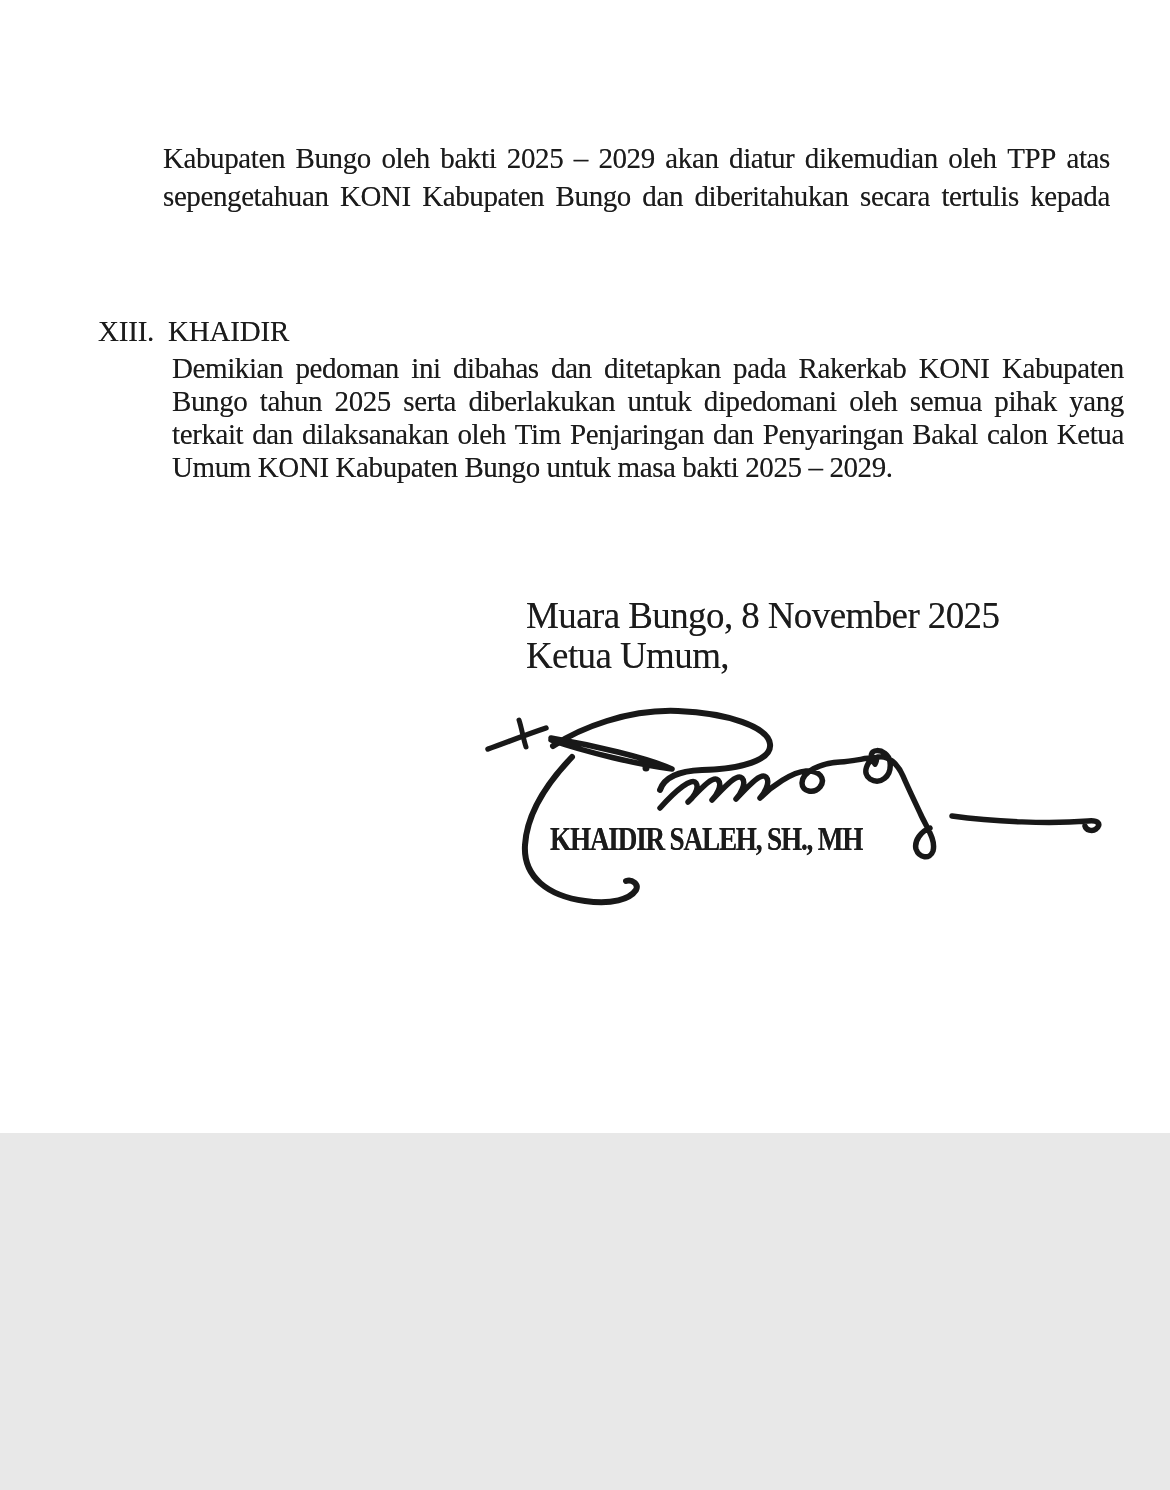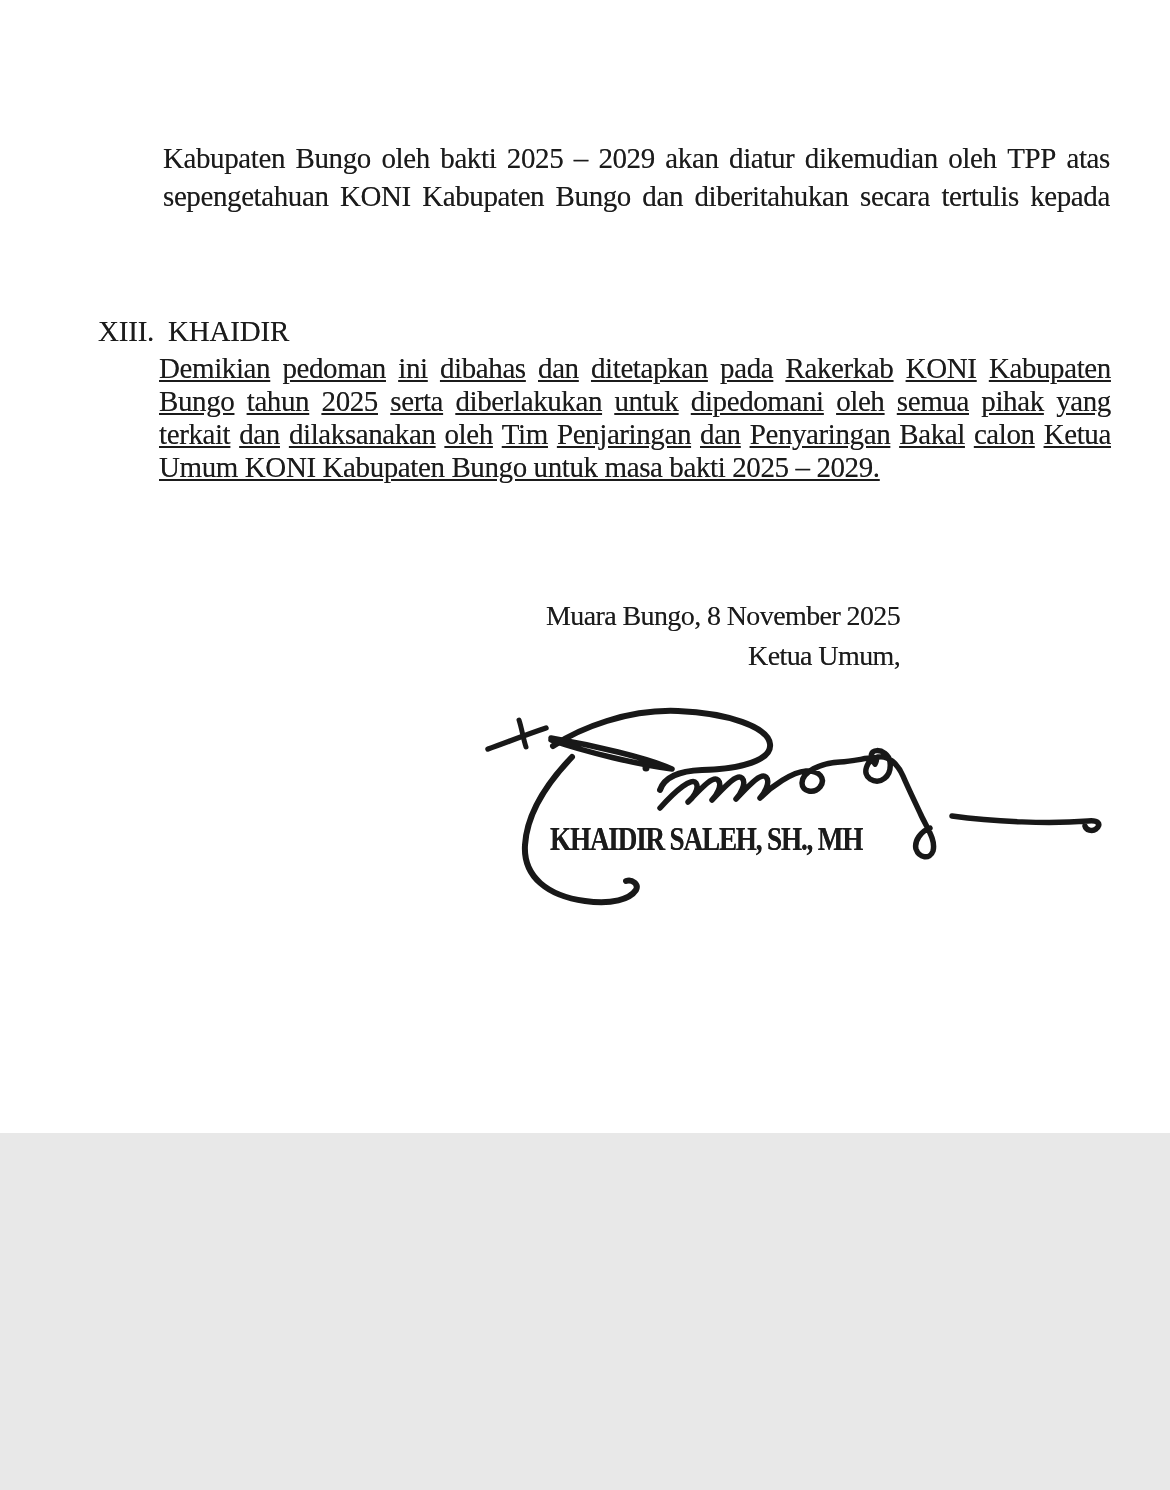--- a/index.html
+++ b/index.html
@@ -22,37 +22,35 @@
   }
   .jpara .jline.last { display: block; }
   .jline span { flex: 0 0 auto; }
 
   .para-top {
     left: 163px; top: 139px; width: 947px;
     font-size: 29px; line-height: 38px; letter-spacing: -0.4px;
     text-shadow: 0 0 0.5px rgba(20,20,20,0.55);
   }
   .para-penutup {
-    left: 159px; top: 352px; width: 952px;
+    left: 172px; top: 352px; width: 952px;
     font-size: 29px; line-height: 33px; letter-spacing: -0.4px;
     text-shadow: 0 0 0.5px rgba(20,20,20,0.55);
-    text-decoration: underline;
   }
   .heading {
     left: 98px; top: 315px;
     font-size: 29px; font-weight: normal; letter-spacing: -0.2px;
     display: flex;
     text-shadow: 0 0 0.6px rgba(20,20,20,0.6);
   }
   .heading .numeral { width: 70px; }
   .sig-block {
-    left: 546px; top: 596px;
-    font-size: 28px; line-height: 40px; letter-spacing: -0.6px;
+    left: 526px; top: 596px;
+    font-size: 37px; line-height: 40px; letter-spacing: -0.6px;
     text-shadow: 0 0 0.5px rgba(20,20,20,0.55);
-    text-align: right;
   }
   .signer-name {
     left: 550px; top: 820px;
     font-size: 34px; font-weight: bold; letter-spacing: -1.5px;
     transform: scaleX(0.80);
     transform-origin: left top;
     white-space: nowrap;
     text-shadow: 0 0 0.7px rgba(20,20,20,0.7);
   }
   .sig-svg {

